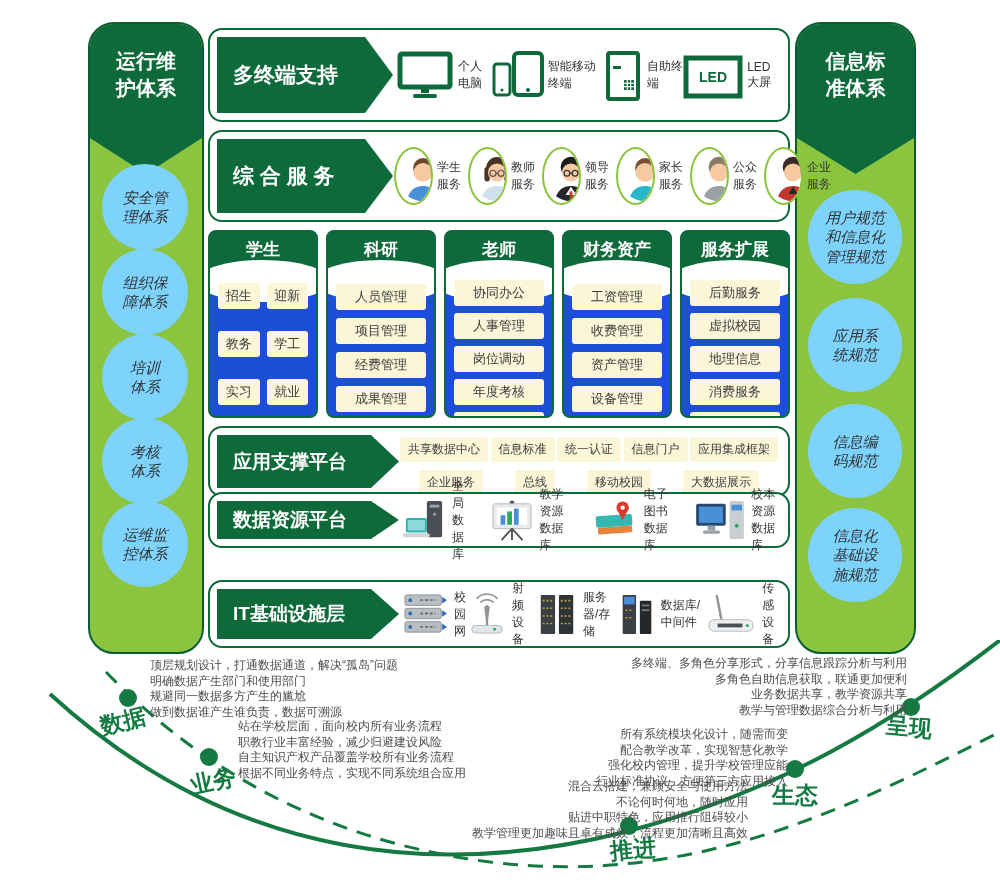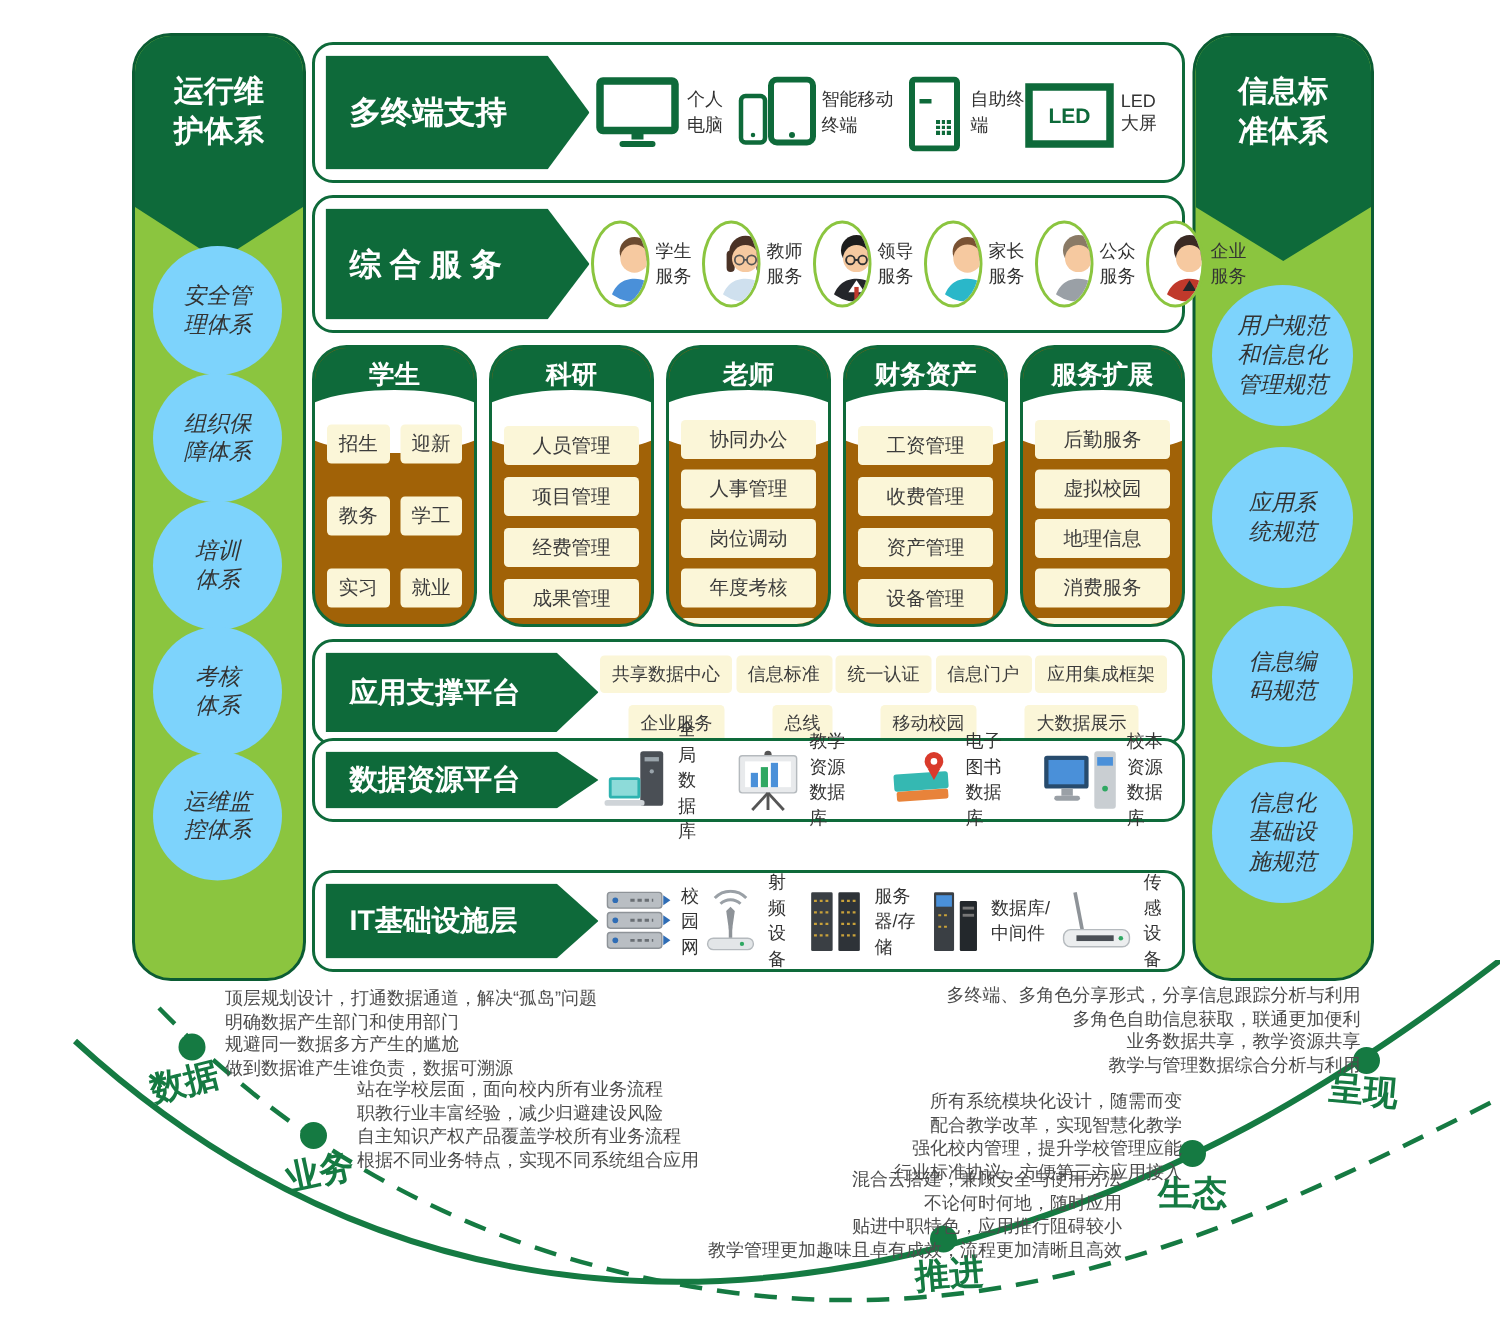--- a/index.html
+++ b/index.html
@@ -35,22 +35,22 @@
 
   .icon-item{display:flex;flex-direction:row;align-items:center;gap:4px;}
   .icon-item .cap{font-size:12px;color:#333;}
   .icon-box{height:52px;display:flex;align-items:flex-end;justify-content:center;}
 
   .avatar{width:58px;height:58px;border-radius:50%;background:#fff;
           border:2px solid #8bc53f;box-sizing:border-box;overflow:hidden;display:block;}
 
   
   .cols{position:absolute;left:208px;top:230px;width:582px;height:188px;display:flex;gap:8px;}
-  .col-card{flex:1;position:relative;background:#a16207;border:2px solid #0e6a3a;
-            border-radius:23px;overflow:hidden;box-sizing:border-box;}
+  .col-card{flex:1;position:relative;background:#1d4ed8;border:2px solid #0e6a3a;
+            border-radius:8px;overflow:hidden;box-sizing:border-box;}
   .col-head{position:relative;height:42px;background:#0e6a3a;}
   .col-head::after{content:"";position:absolute;left:-14px;right:-14px;bottom:-28px;height:42px;
                    background:#fff;border-radius:50%;}
   .col-title{position:absolute;left:0;right:0;top:6px;z-index:1;text-align:center;
              color:#fff;font-size:17px;font-weight:bold;}
   .col-items{position:relative;z-index:1;padding:6px 8px 8px;display:flex;
              flex-direction:column;gap:7px;}
   .col-items.gap-big{gap:8px;padding-top:10px;}
   .col-items.grid{display:grid;grid-template-columns:1fr 1fr;gap:22px 7px;padding-top:9px;}
   .cell{background:#fbf6d8;border-radius:3px;text-align:center;font-size:13px;

